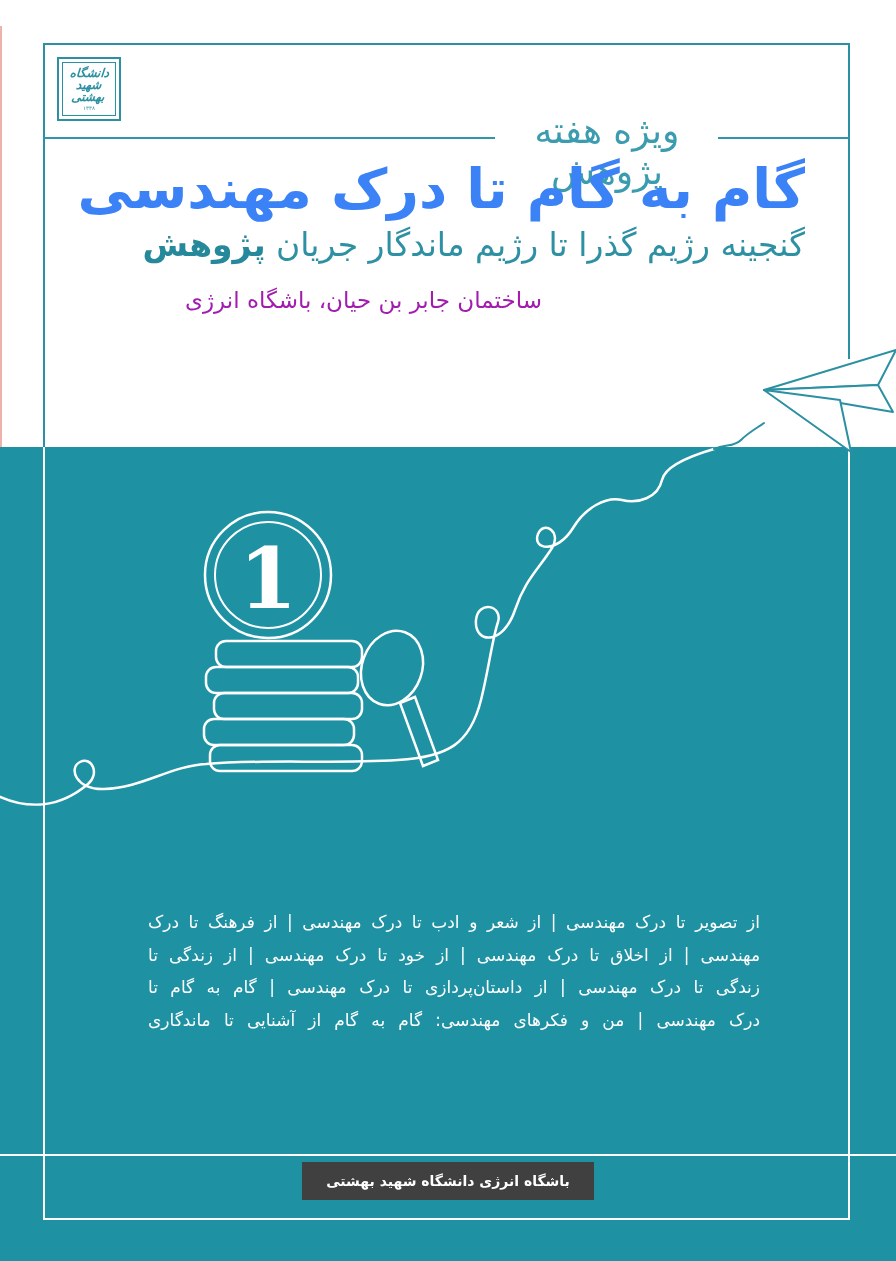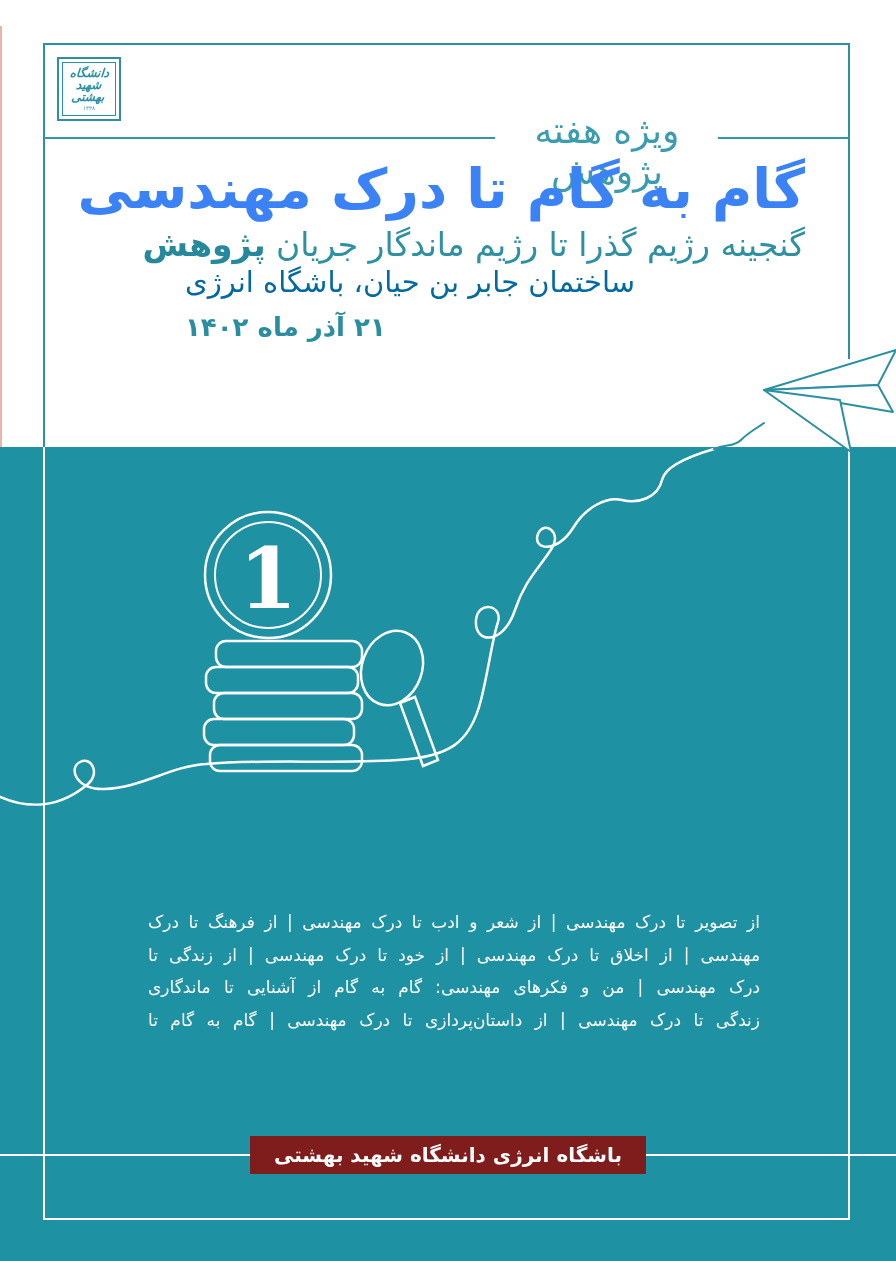--- a/index.html
+++ b/index.html
@@ -30,33 +30,33 @@
   .kicker-rule{position:absolute;top:137px;height:2px;background:#2f97a9;}
   .kicker-rule-l{left:43px;width:452px;}
   .kicker-rule-r{left:718px;width:131px;}
   .kicker{position:absolute;left:500px;top:110px;width:214px;text-align:center;direction:rtl;
         font-size:36px;color:#3a9cae;}
   
   .head-block{position:absolute;left:185px;top:158px;width:620px;direction:rtl;text-align:left;}
   .title{font-size:55px;font-weight:bold;color:#3b82f6;line-height:1.15;white-space:nowrap;}
   .subtitle{font-size:33px;color:#2e90a3;line-height:1.2;margin-top:4px;white-space:nowrap;}
   .subtitle b{color:#25889b;}
-  .venue{font-size:29px;color:#0369a1;white-space:nowrap;}
+  .venue{font-size:23px;color:#a21caf;margin-top:22px;white-space:nowrap;}
   .date{font-size:26px;font-weight:bold;color:#2a8da0;margin-top:13px;white-space:nowrap;}
   
   .art{position:absolute;left:0;top:0;width:896px;height:1261px;pointer-events:none;}
   
   .para{position:absolute;left:148px;top:906px;width:612px;direction:rtl;}
   .para .pline{color:#ffffff;font-size:17px;line-height:32.6px;white-space:nowrap;
         text-align:justify;text-align-last:justify;}
   
   .footer-rule{position:absolute;left:0;top:1154px;width:896px;height:2px;background:#ffffff;}
   .footer-wrap{position:absolute;left:0;top:1136px;width:896px;text-align:center;}
-  .footer-text{display:inline-block;direction:rtl;background:#7f1d1d;padding:0 24px;
-        color:#ffffff;font-size:20px;font-weight:bold;line-height:38px;}
+  .footer-text{display:inline-block;direction:rtl;background:#404040;padding:0 24px;
+        color:#ffffff;font-size:14px;font-weight:bold;line-height:38px;margin-top:26px;}
 </style>
 </head>
 <body>
 
 <div class="poster">
 
   <div class="teal-section"></div>
 
   <div class="edge-pink"></div>
 
@@ -79,21 +79,20 @@
   </div>
 
   <div class="kicker-rule kicker-rule-l"></div>
   <div class="kicker">ویژه هفته پژوهش</div>
   <div class="kicker-rule kicker-rule-r"></div>
 
   <div class="head-block">
     <div class="title">گام به گام تا درک مهندسی</div>
     <div class="subtitle"><span>گنجینه رژیم گذرا تا رژیم ماندگار جریان</span> <b>پژوهش</b></div>
     <div class="venue">ساختمان جابر بن حیان، باشگاه انرژی</div>
-    <div class="date">۲۱ آذر ماه ۱۴۰۲</div>
   </div>
 
   <svg class="art" viewBox="0 0 896 1261">
 
     <path fill="none" stroke="#ffffff" stroke-width="2.5" stroke-linecap="round" d="M-6,794 C30,812 62,806 88,784 C100,774 92,756 80,762 C68,768 76,790 104,789
          C142,788 170,766 206,764 C262,759 330,764 398,760 C448,757 470,744 481,700
          C489,668 492,640 498,622 C503,605 478,600 476,620 C474,644 503,646 515,610
          C525,580 538,570 552,548 C562,532 544,520 538,534 C532,550 557,554 573,528
          C585,508 606,496 622,500 C638,504 658,498 662,480 C665,466 690,456 714,449"></path>
 
@@ -121,22 +120,22 @@
     <g stroke="#2b90a2" stroke-width="2" stroke-linejoin="round">
       <polygon points="764,390 896,350 878,385" fill="#ffffff"></polygon>
       <polygon points="764,390 878,385 893,412" fill="#ffffff"></polygon>
       <polygon points="764,390 840,400 851,452" fill="#ffffff"></polygon>
     </g>
   </svg>
 
   <div class="para">
     <div class="pline">از تصویر تا درک مهندسی | از شعر و ادب تا درک مهندسی | از فرهنگ تا درک</div>
     <div class="pline">مهندسی | از اخلاق تا درک مهندسی | از خود تا درک مهندسی | از زندگی تا</div>
+    <div class="pline">زندگی تا درک مهندسی | از داستان‌پردازی تا درک مهندسی | گام به گام تا</div>
     <div class="pline">درک مهندسی | من و فکرهای مهندسی: گام به گام از آشنایی تا ماندگاری</div>
-    <div class="pline">زندگی تا درک مهندسی | از داستان‌پردازی تا درک مهندسی | گام به گام تا</div>
   </div>
 
   <div class="footer-rule"></div>
   <div class="footer-wrap">
     <span class="footer-text">باشگاه انرژی دانشگاه شهید بهشتی</span>
   </div>
 
 </div>
 
 </body></html>

